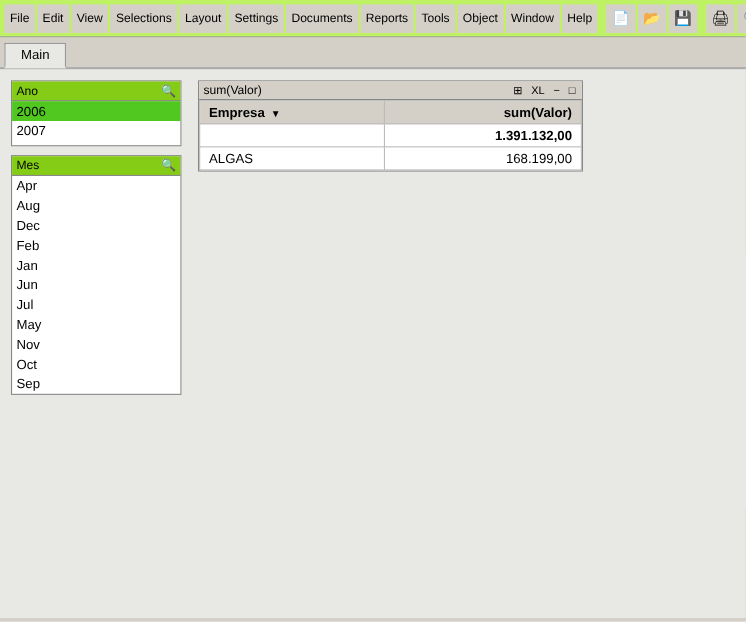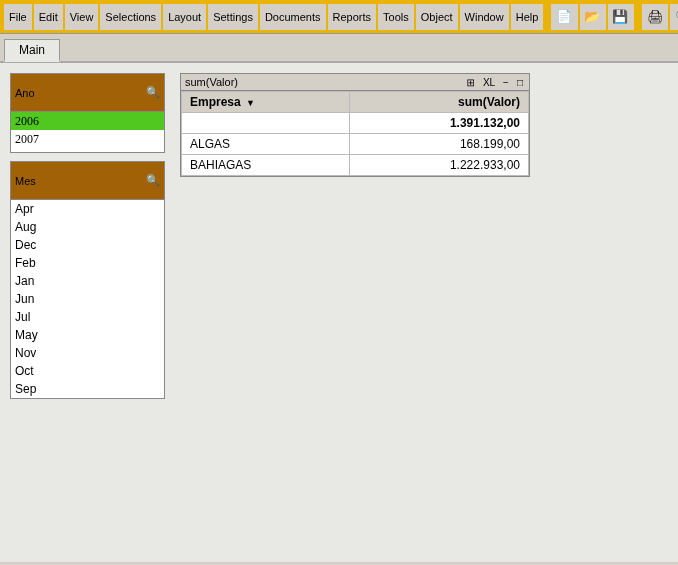--- a/index.html
+++ b/index.html
@@ -1,20 +1,20 @@
 <!DOCTYPE html>
 <html><head>
   <meta charset="utf-8">
   <style>
     * { margin: 0; padding: 0; box-sizing: border-box; }
     body { font-family: Arial, sans-serif; font-size: 12px; background: #d4d0c8; overflow: hidden; }
 
     
     .toolbar {
-      background: #eab308;
+      background: #bef264;
       border-bottom: 1px solid #999;
       height: 34px;
       display: flex;
       align-items: center;
       padding: 0 4px;
       gap: 2px;
     }
     .toolbar-btn {
       background: #d4d0c8;
       border: 1px solid transparent;
@@ -69,23 +69,23 @@
       width: 160px;
     }
 
     
     .filter-box {
       border: 1px solid #888;
       background: #fff;
       width: 155px;
     }
     .filter-header {
-      background: #a16207;
+      background: #84cc16;
       border-bottom: 1px solid #888;
-      padding: 12px 4px;
+      padding: 2px 4px;
       display: flex;
       align-items: center;
       justify-content: space-between;
       font-size: 11px;
     }
     .filter-search-icon {
       font-size: 11px;
       cursor: pointer;
     }
     .filter-items {
@@ -99,21 +99,20 @@
       line-height: 16px;
     }
     .filter-item.selected {
       background: #50c820;
       color: #000;
     }
 
     
     .ano-box .filter-items {
       min-height: 40px;
-      font-family: Liberation Serif, serif;
     }
 
     
     .mes-box .filter-items {
       min-height: 160px;
     }
 
     
     .table-area {
       flex: 1;
@@ -283,23 +282,19 @@
 
           <tr class="total-row">
             <td></td>
             <td class="value-cell">1.391.132,00</td>
           </tr>
 
           <tr class="table-row">
             <td>ALGAS</td>
             <td class="value-cell">168.199,00</td>
           </tr>
-          <tr class="table-row">
-            <td>BAHIAGAS</td>
-            <td class="value-cell">1.222.933,00</td>
-          </tr>
         </tbody>
       </table>
 
     </div>
   </div>
 
 </div>
 
 </body></html>

